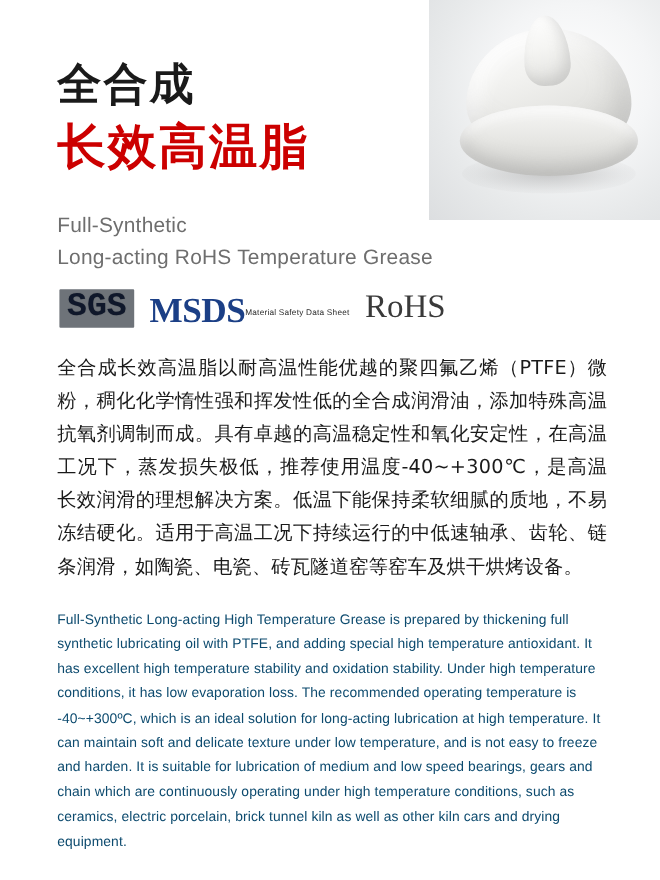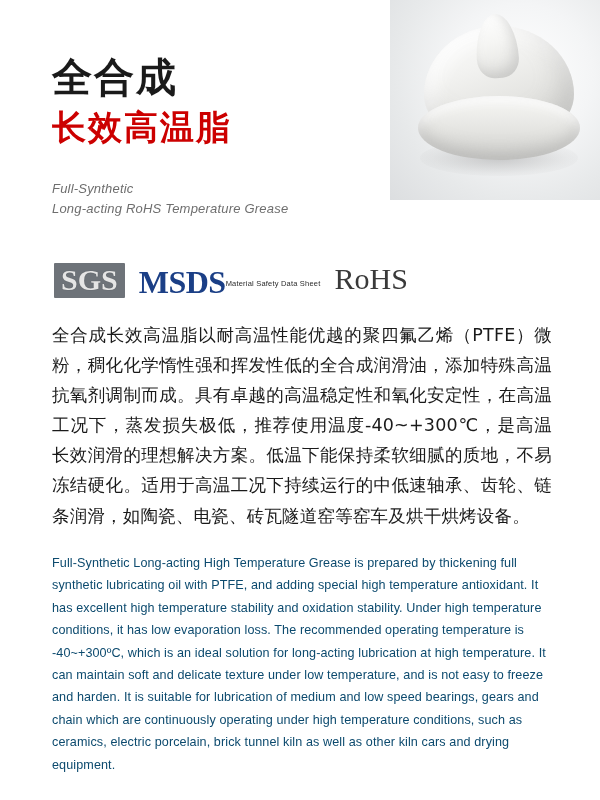--- a/index.html
+++ b/index.html
@@ -87,53 +87,52 @@
   .title-cn-1 {
     font-family: "DejaVu Sans", "Liberation Sans", sans-serif;
     font-size: 40px;
     font-weight: bold;
     color: #1a1a1a;
     letter-spacing: 2px;
     line-height: 1.25;
   }
   .title-cn-2 {
     font-family: "DejaVu Sans", "Liberation Sans", sans-serif;
-    font-size: 34px;
+    font-size: 44px;
     font-weight: bold;
     color: #cc0000;
     letter-spacing: 2px;
     line-height: 1.25;
     margin-top: 4px;
   }
   .title-en {
     margin-top: 30px;
     font-family: "Liberation Sans", sans-serif;
-    font-style: italic;
-    font-size: 13px;
+    font-size: 19px;
     color: #6e6e6e;
     line-height: 1.55;
     letter-spacing: 0.2px;
   }
 
   
   .certs {
     position: absolute;
     left: 54px;
     top: 262px;
     display: flex;
     align-items: flex-end;
     gap: 14px;
   }
   .sgs-logo {
     display: flex;
     align-items: flex-start;
-    font-family: Liberation Serif, serif;
+    font-family: Liberation Mono, monospace;
     font-weight: bold;
     font-size: 30px;
-    color: #e5e5e5;
+    color: #0f172a;
     background: #6e7379;
     padding: 1px 7px 3px 7px;
     letter-spacing: 0px;
     line-height: 1.05;
     border-radius: 1px;
   }
   .sgs-logo .sgs-text {
     text-shadow: 0 0 1px rgba(0,0,0,0.3);
   }
   .msds-block {

